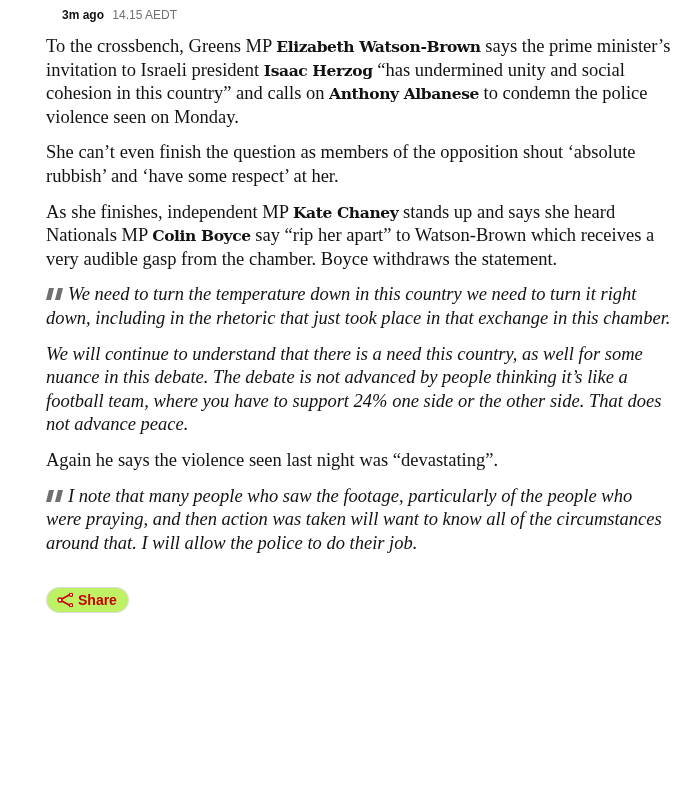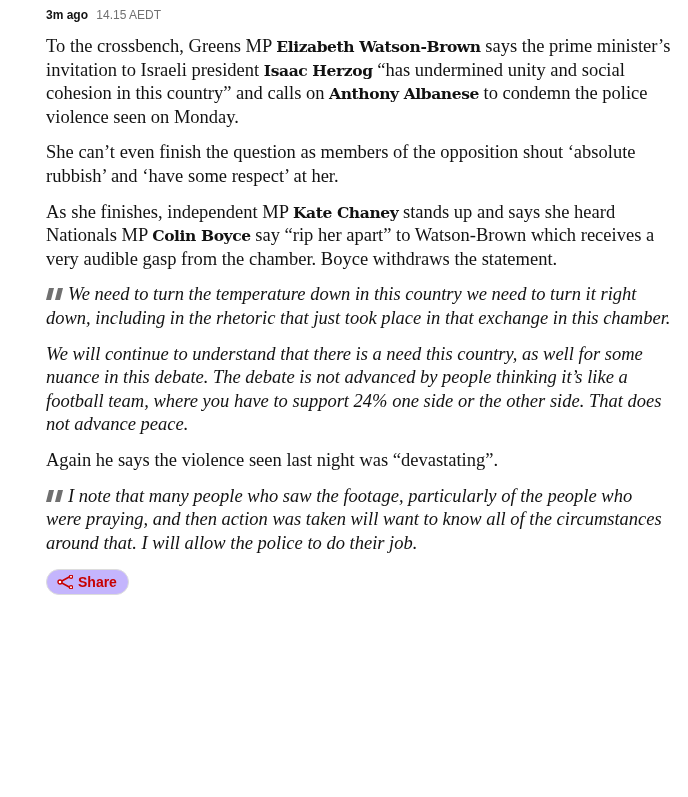--- a/index.html
+++ b/index.html
@@ -1,27 +1,27 @@
 <!DOCTYPE html>
 <html><head>
 <meta charset="utf-8">
 <style>
   html, body { margin: 0; padding: 0; background: #ffffff; }
   body { width: 688px; height: 797px; overflow: hidden; position: relative; font-family: "DejaVu Serif", serif; color: #121212; }
   .block { position: absolute; left: 46px; top: 0; width: 625px; }
   .meta { margin-top: 7px; height: 16px; font-family: "Liberation Sans", sans-serif; font-size: 12px; color: #707070; line-height: 16px; }
-  .meta .ago { font-weight: bold; color: #121212; margin-right: 5px; }
+  .meta .ago { font-weight: bold; color: #121212; margin-right: 5px; margin-left: 16px; }
   h2.title { margin: 6px 0 0 0; font-family: "DejaVu Serif", serif; font-weight: bold; font-size: 16.5px; line-height: 22px; color: #121212; letter-spacing: -0.3px; }
   p { margin: 0; font-family: "Liberation Serif", serif; font-size: 18.5px; line-height: 23.6px; color: #121212; }
   p b { font-family: "DejaVu Serif", serif; font-size: 15.5px; font-weight: bold; letter-spacing: -0.4px; }
   .p1 { margin-top: 12px; }
   .gap { margin-top: 12px; }
   .quote p { font-style: italic; }
   .quote-icon { display: inline-block; width: 18px; height: 12px; margin-right: 4px; vertical-align: 0px; }
-  .share { margin-top: 14px; display: inline-flex; align-items: center; height: 24px; padding: 0 11px 0 10px; border: 1px solid #dcdcdc; border-radius: 13px; color: #c70000; font-family: "Liberation Sans", sans-serif; font-weight: bold; font-size: 14px; cursor: pointer; background: #c4b5fd; }
+  .share { margin-top: 32px; display: inline-flex; align-items: center; height: 24px; padding: 0 11px 0 10px; border: 1px solid #dcdcdc; border-radius: 13px; color: #c70000; font-family: "Liberation Sans", sans-serif; font-weight: bold; font-size: 14px; cursor: pointer; background: #bef264; }
   .share svg { width: 16px; height: 14px; margin-right: 5px; }
 </style>
 </head>
 <body>
 
 <div class="block">
   <div class="meta">
     <span class="ago">3m ago</span>
     <span>14.15 AEDT</span>
   </div>

